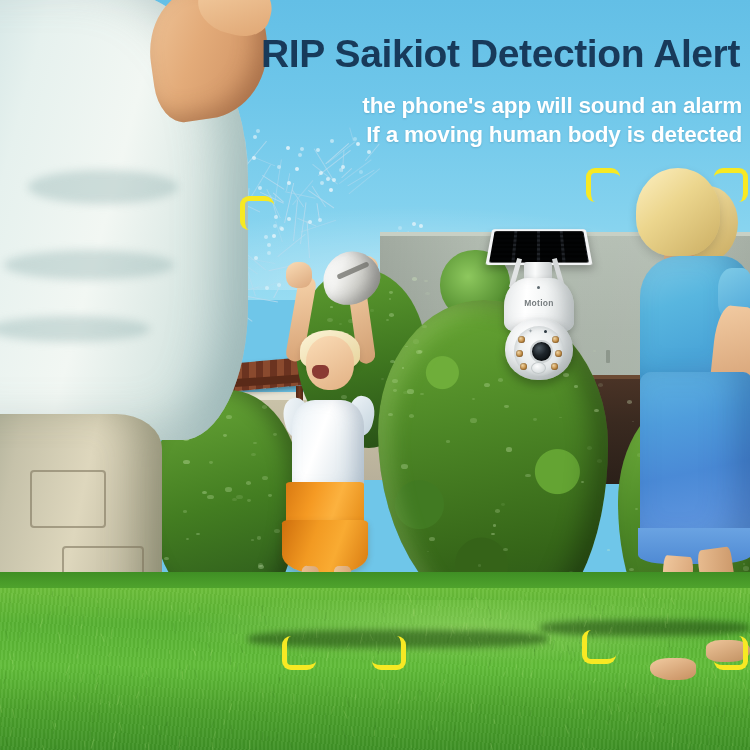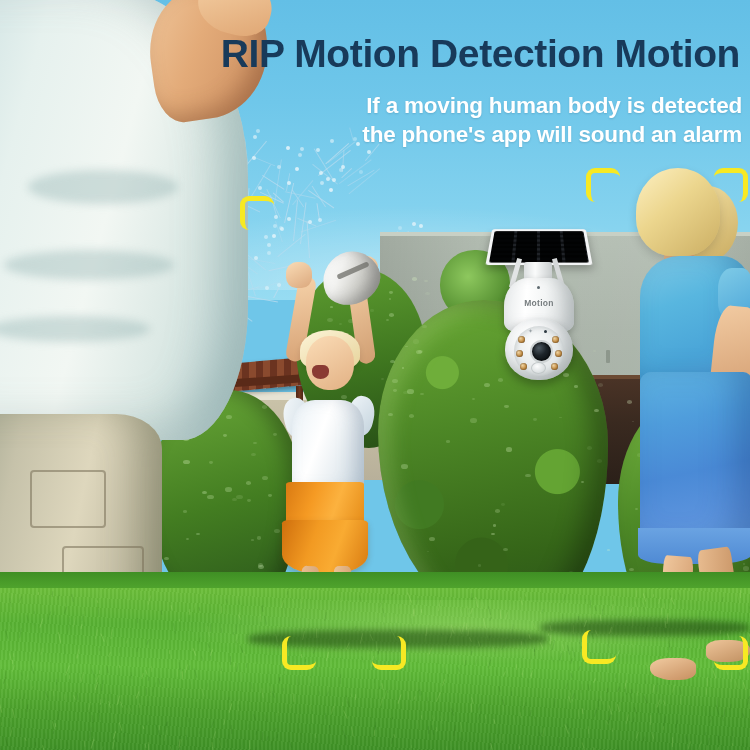--- a/index.html
+++ b/index.html
@@ -1396,19 +1396,19 @@
   <div class="bk bk-tr" style="left:714px;top:168px;">
       <i></i>
     </div>
   <div class="bk bk-bl" style="left:582px;top:630px;">
       <i></i>
     </div>
   <div class="bk bk-br" style="left:714px;top:636px;">
       <i></i>
     </div>
 
-  <div class="headline">RIP Motion Detection Motion</div>
+  <div class="headline">RIP Saikiot Detection Alert</div>
   <div class="sub">
+    <span>the phone's app will sound an alarm</span>
     <span>If a moving human body is detected</span>
-    <span>the phone's app will sound an alarm</span>
   </div>
 
 </div>
 
 </body></html>

